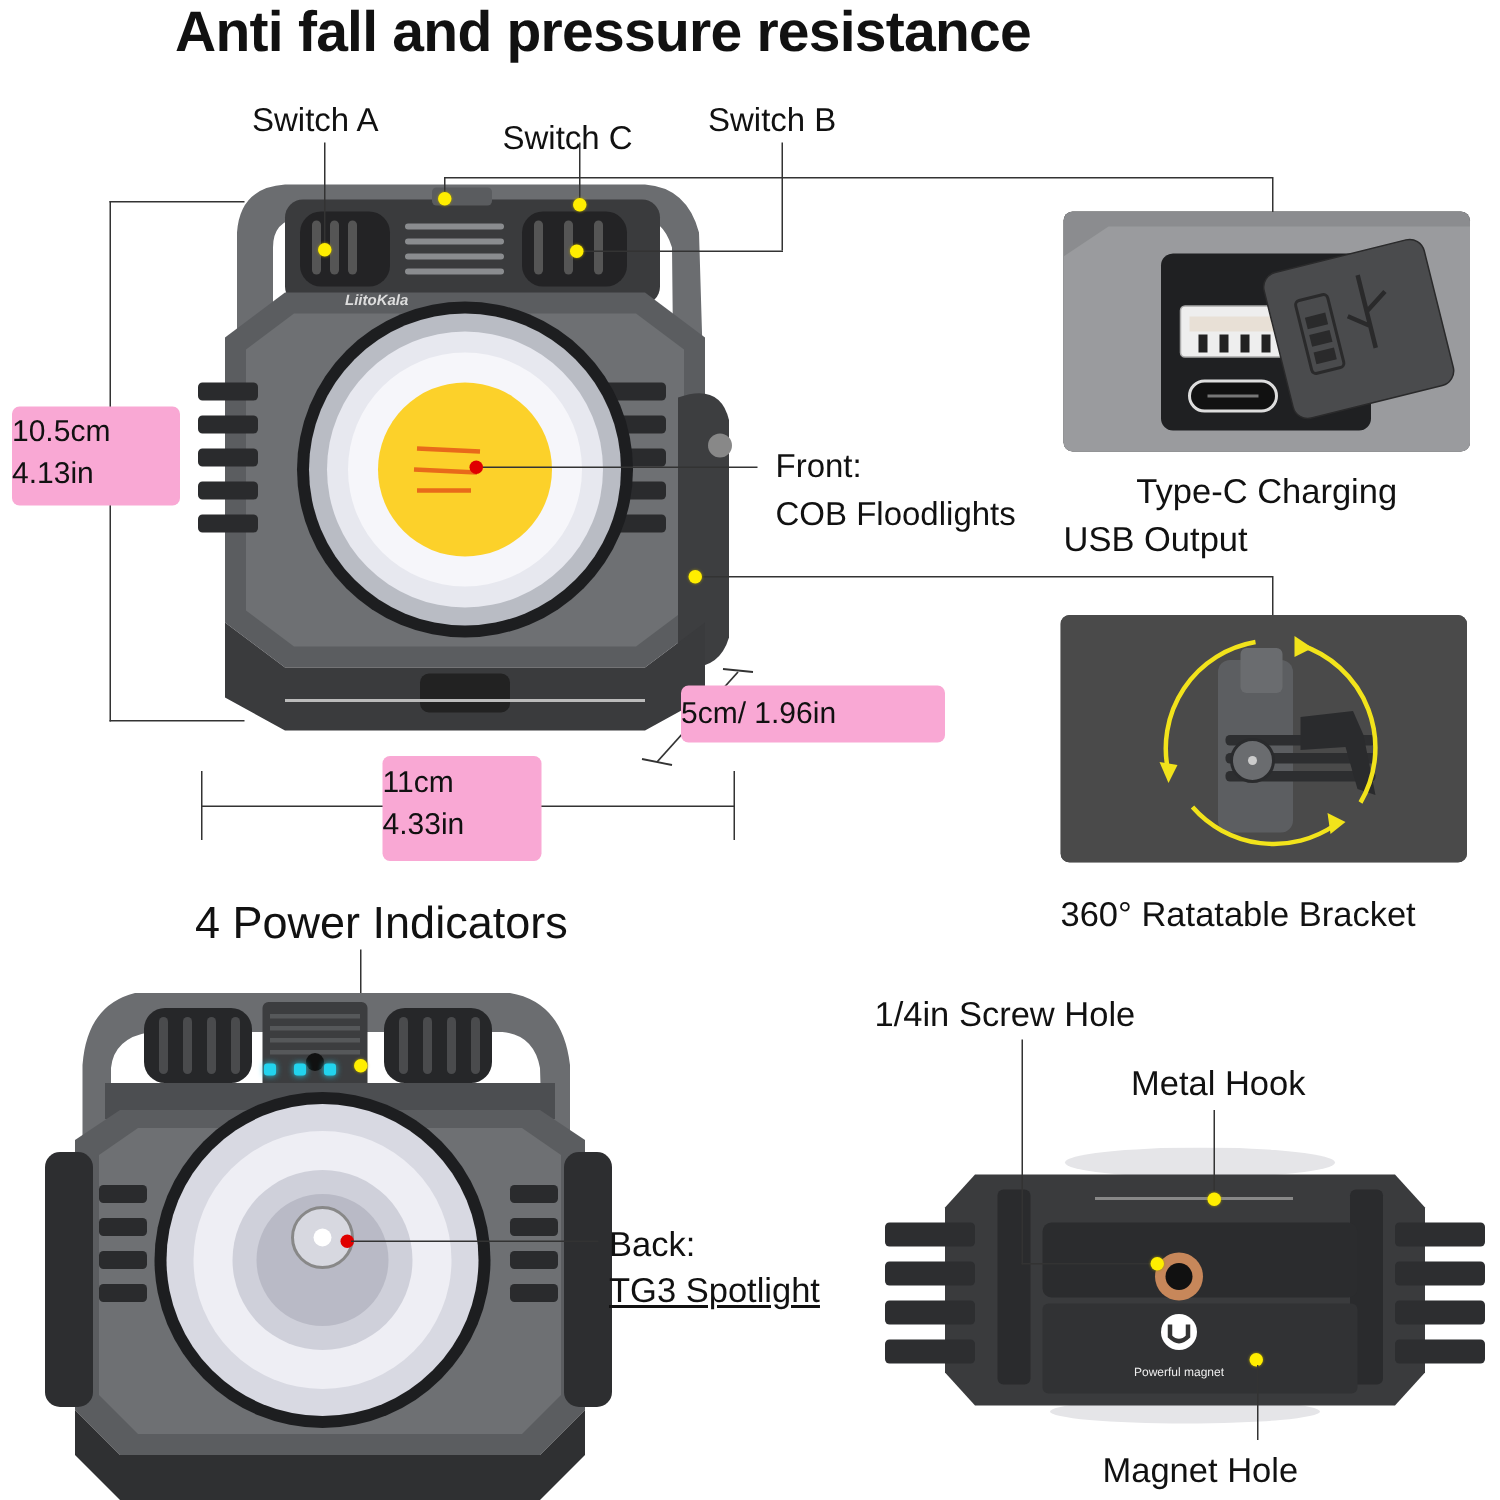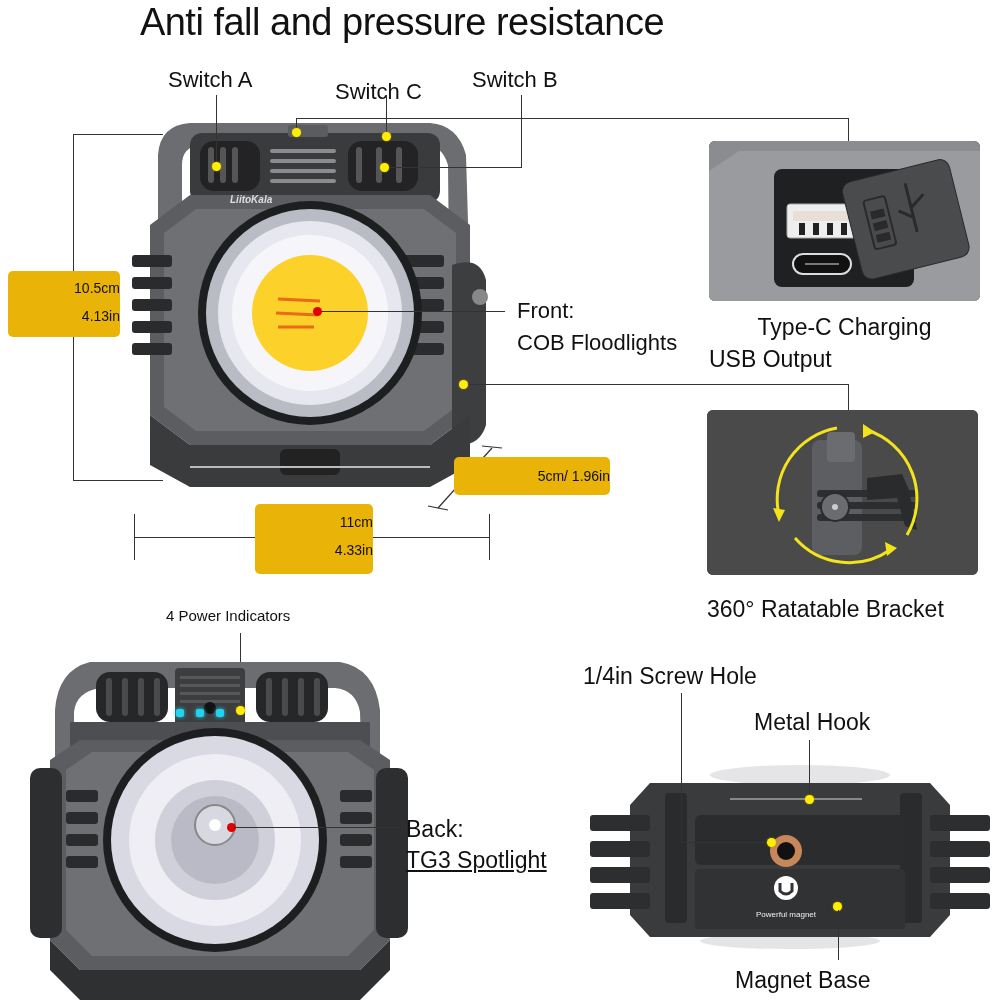--- a/index.html
+++ b/index.html
@@ -1,23 +1,23 @@
 <!DOCTYPE html>
 <html><head>
 <meta charset="utf-8">
 <style>
   html, body { margin:0; padding:0; background:#ffffff; }
   body { width:1000px; height:1000px; position:relative; overflow:hidden;
          font-family:"Liberation Sans", sans-serif; color:#111; }
   .abs { position:absolute; }
-  .title { left:0; top:0; width:804px; text-align:center; font-size:38px; font-weight:normal;
+  .title { left:0; top:0; width:804px; text-align:center; font-size:38px; font-weight:bold;
            letter-spacing:-0.5px; line-height:42px; top:1px; color:#111; }
   .lbl { font-size:22px; line-height:28px; color:#111; white-space:nowrap; }
-  .ybox { background:#eab308; border-radius:5px; font-size:14px; line-height:28px;
-          text-align:right; color:#111; }
+  .ybox { background:#f9a8d4; border-radius:5px; font-size:20px; line-height:28px;
+          text-align:left; color:#111; }
   .line { background:#333; }
   .dot { width:9px; height:9px; border-radius:50%; background:#ffee00; box-shadow:0 0 2px #aa9900; }
   .rdot { width:9px; height:9px; border-radius:50%; background:#e00000; }
   .panel { background:#4a4a4a; border-radius:6px; overflow:hidden; }
 </style>
 </head>
 <body>
 
 <div class="abs title">Anti fall and pressure resistance</div>
 
@@ -109,31 +109,31 @@
 <div class="abs line" style="left:73px;top:480px;width:90px;height:1px;"></div>
 <div class="abs line" style="left:73px;top:134px;width:1px;height:347px;"></div>
 <div class="abs ybox" style="left:8px;top:271px;width:112px;height:66px;padding-top:3px;box-sizing:border-box;">
   <div>10.5cm</div>
   <div>4.13in</div>
 </div>
 
 <div class="abs line" style="left:134px;top:514px;width:1px;height:46px;"></div>
 <div class="abs line" style="left:489px;top:514px;width:1px;height:46px;"></div>
 <div class="abs line" style="left:134px;top:537px;width:356px;height:1px;"></div>
-<div class="abs ybox" style="left:255px;top:504px;width:118px;height:70px;padding-top:4px;box-sizing:border-box;">
+<div class="abs ybox" style="left:255px;top:504px;width:106px;height:70px;padding-top:4px;box-sizing:border-box;">
   <div>11cm</div>
   <div>4.33in</div>
 </div>
 
 <svg class="abs" style="left:420px;top:440px;" width="100" height="80" viewBox="0 0 100 80">
   <line x1="72" y1="8" x2="18" y2="68" stroke="#333" stroke-width="1.2"></line>
   <line x1="62" y1="6" x2="82" y2="8" stroke="#333" stroke-width="1.2"></line>
   <line x1="8" y1="66" x2="28" y2="70" stroke="#333" stroke-width="1.2"></line>
 </svg>
-<div class="abs ybox" style="left:454px;top:457px;width:156px;height:38px;padding-top:5px;box-sizing:border-box;">5cm/ 1.96in</div>
+<div class="abs ybox" style="left:454px;top:457px;width:176px;height:38px;padding-top:5px;box-sizing:border-box;">5cm/ 1.96in</div>
 
 <div class="abs" style="left:709px;top:141px;width:271px;height:160px;background:#2c2c2e;border-radius:6px;overflow:hidden;">
   <svg width="271" height="160" viewBox="0 0 271 160">
     <rect x="0" y="0" width="271" height="160" fill="#8b8c8f"></rect>
     <path d="M0 30 L30 10 L271 10 L271 160 L0 160 Z" fill="#9a9b9e"></path>
     <rect x="65" y="28" width="140" height="118" rx="8" fill="#1f2022"></rect>
     <rect x="78" y="63" width="75" height="34" rx="3" fill="#eee" stroke="#aaa"></rect>
     <rect x="84" y="70" width="60" height="10" fill="#e8e0d6"></rect>
     <g fill="#222">
         <rect x="90" y="82" width="6" height="12"></rect>
@@ -179,21 +179,21 @@
     </g>
     <g fill="#f2e31b">
       <polygon points="66,98 78,100 72,112"></polygon>
       <polygon points="156,14 168,22 156,28"></polygon>
       <polygon points="178,132 190,138 180,146"></polygon>
     </g>
   </svg>
 </div>
 <div class="abs lbl" style="left:707px;top:595px;width:280px;text-align:left;font-size:23px;">360° Ratatable Bracket</div>
 
-<div class="abs lbl" style="left:130px;top:602px;font-size:15px;margin-left:36px;">4 Power Indicators</div>
+<div class="abs lbl" style="left:130px;top:602px;font-size:30px;">4 Power Indicators</div>
 <div class="abs line" style="left:240px;top:633px;width:1px;height:75px;"></div>
 
 <svg class="abs" style="left:30px;top:650px;" width="380" height="350" viewBox="0 0 380 350">
 
   <path d="M25 130 L25 60 Q28 20 60 12 L310 12 Q345 18 350 60 L350 130 L332 130 L330 62 Q326 40 305 38 L70 38 Q46 42 44 62 L44 130 Z" fill="#6b6d70"></path>
 
   <rect x="66" y="22" width="72" height="50" rx="14" fill="#262729"></rect>
   <g fill="#4a4b4d">
       <rect x="76" y="28" width="6" height="38" rx="3"></rect>
       <rect x="92" y="28" width="6" height="38" rx="3"></rect>
@@ -284,13 +284,13 @@
   <text x="196" y="152" font-size="8" fill="#eee" text-anchor="middle" font-family="Liberation Sans, sans-serif">Powerful magnet</text>
 </svg>
 
 <div class="abs line" style="left:681px;top:693px;width:1px;height:150px;"></div>
 <div class="abs line" style="left:681px;top:842px;width:90px;height:1px;"></div>
 <div class="abs dot" style="left:767px;top:838px;"></div>
 <div class="abs line" style="left:809px;top:740px;width:1px;height:58px;"></div>
 <div class="abs dot" style="left:805px;top:795px;"></div>
 <div class="abs dot" style="left:833px;top:902px;"></div>
 <div class="abs line" style="left:838px;top:910px;width:1px;height:50px;"></div>
-<div class="abs lbl" style="left:735px;top:966px;font-size:23px;">Magnet Base</div>
+<div class="abs lbl" style="left:735px;top:966px;font-size:23px;">Magnet Hole</div>
 
 </body></html>

